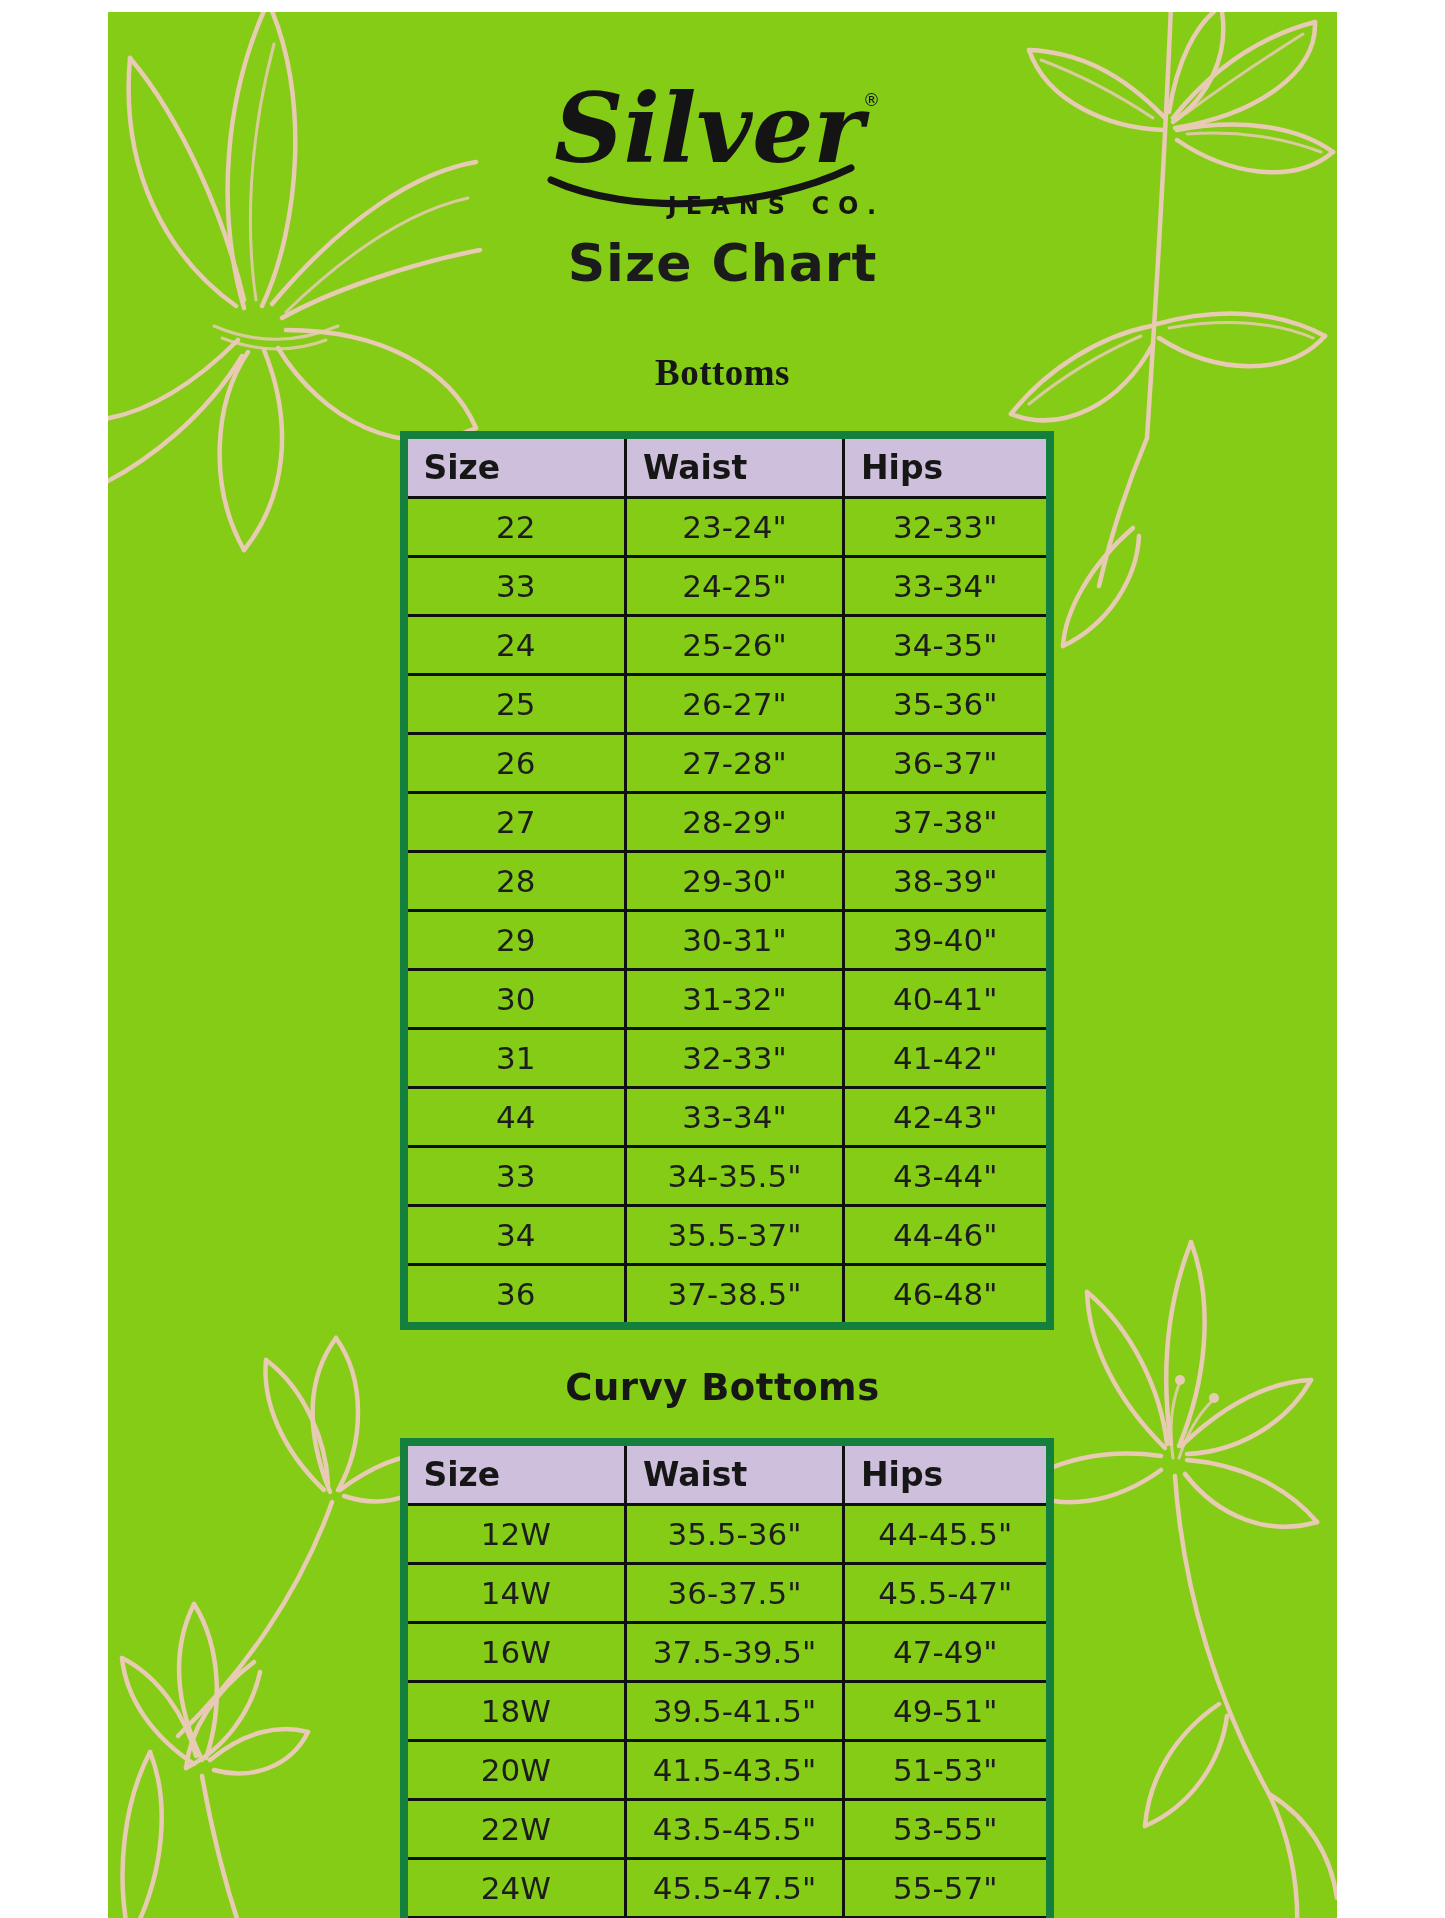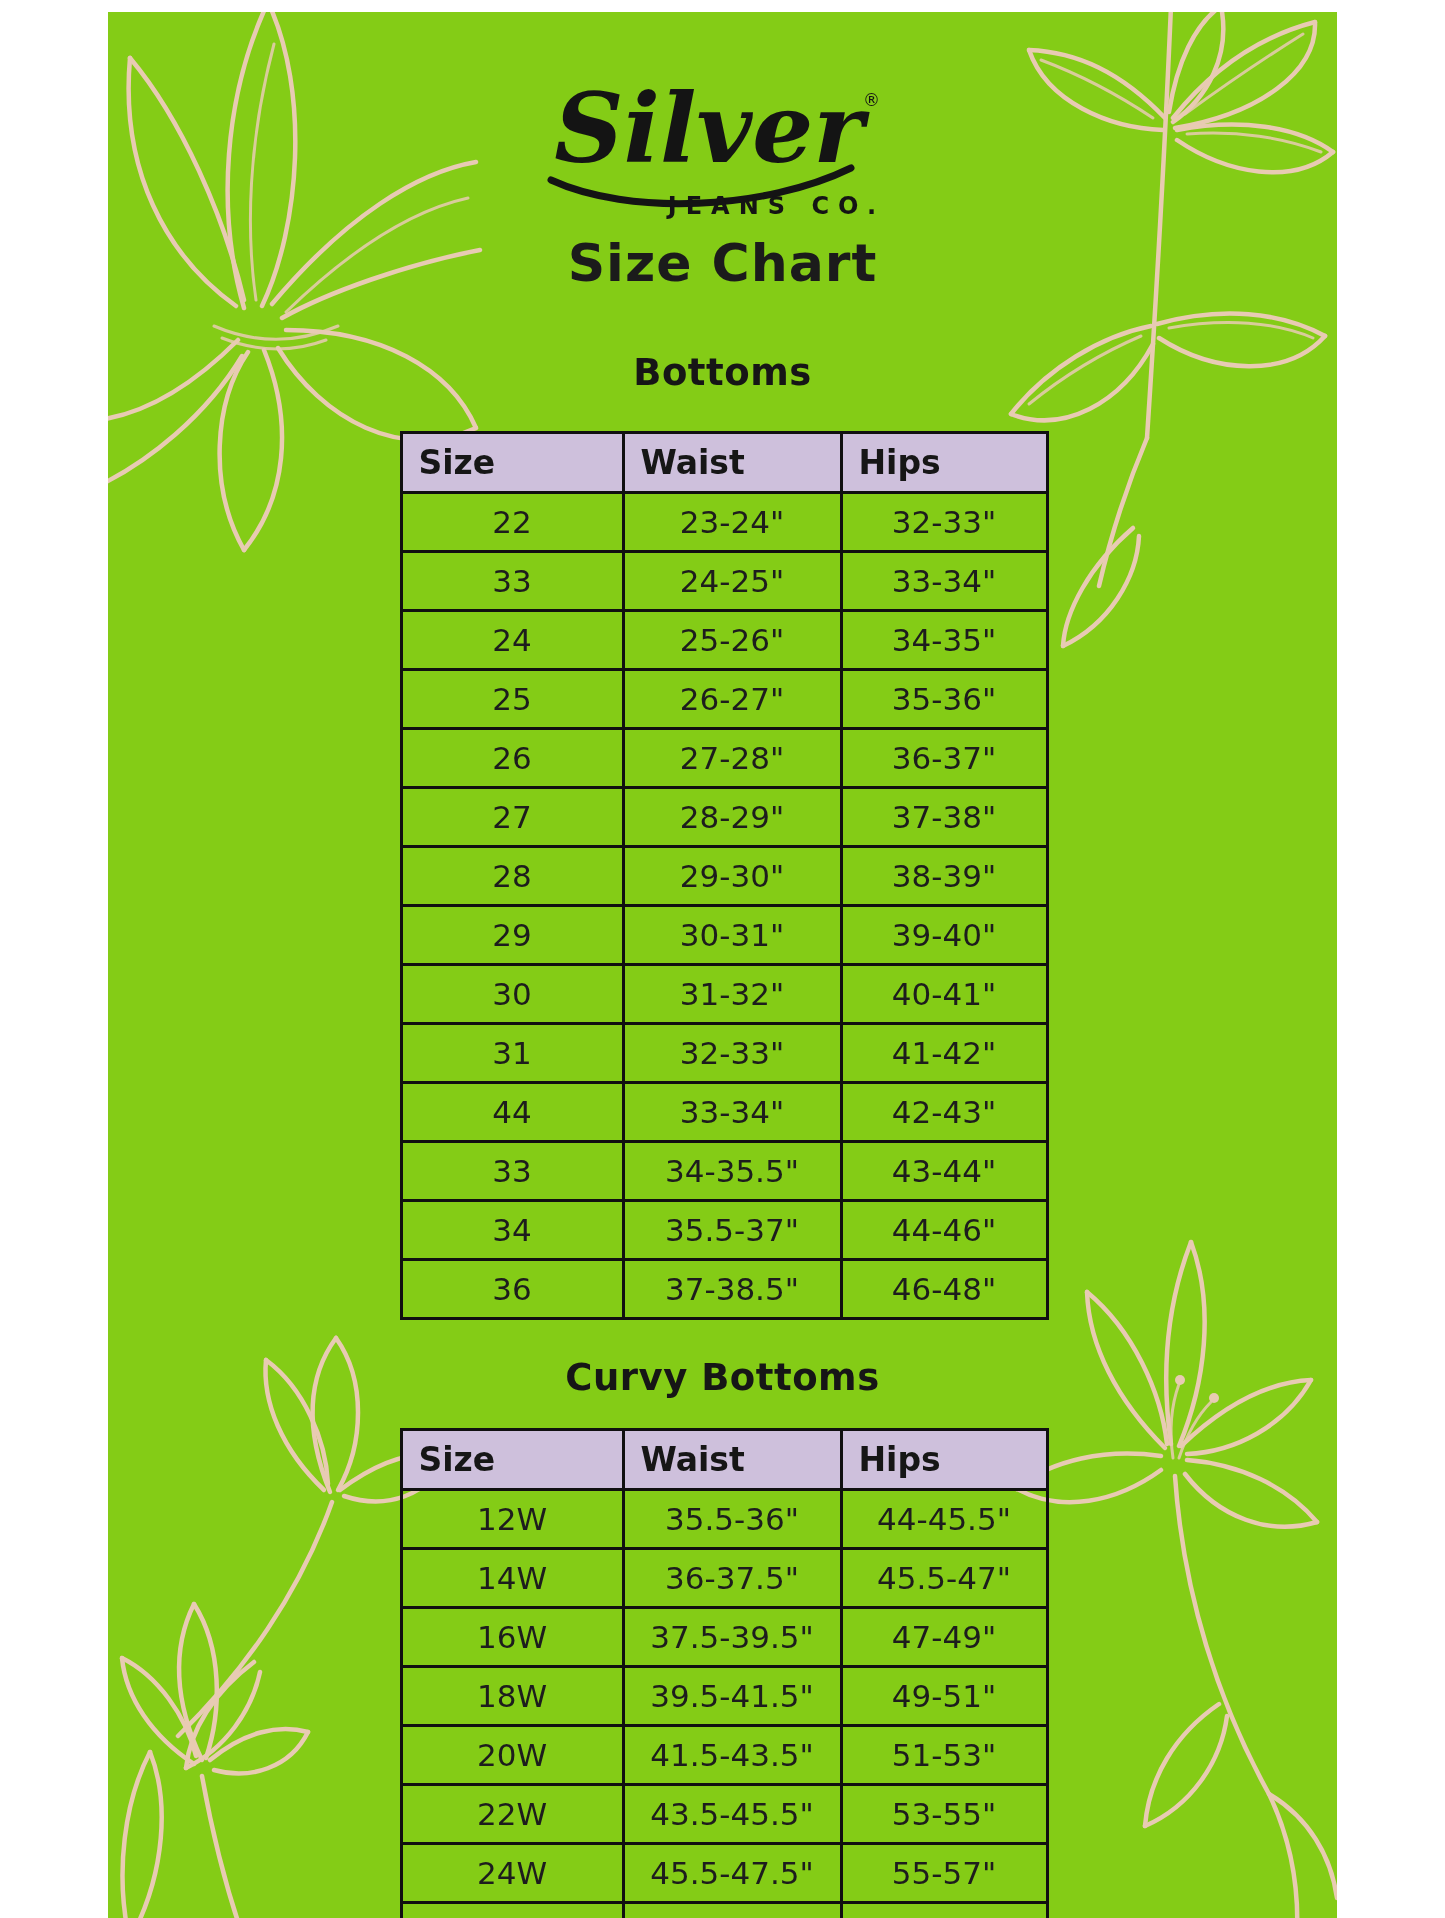--- a/index.html
+++ b/index.html
@@ -40,27 +40,27 @@
   .page-title {
     margin: 6px 0 0 0; text-align: center;
     font-size: 52px; font-weight: 700; line-height: 60px; letter-spacing: 1px;
     color: #1b1b1b;
   }
   .section-heading {
     margin: 0; text-align: center;
     font-size: 37px; font-weight: 700; line-height: 48px; letter-spacing: .5px;
     color: #161616;
   }
-  .heading-bottoms { margin-top: 56px; }
+  .heading-bottoms { margin-top: 56px; font-family: Liberation Serif, serif; }
   .heading-curvy  { margin-top: 34px; }
 
   table.size-table {
     border-collapse: collapse; table-layout: fixed;
     width: 646px; margin-top: 34px;
-    border: 3px solid #15803d;
+    border: 8px solid #15803d;
   }
   table.table-curvy { margin-top: 26px; }
   .size-table th, .size-table td { border: 3px solid #101010; }
   .size-table th {
     background: #cec0dc; height: 57px;
     text-align: left; padding: 0 0 0 16px;
     font-size: 33px; font-weight: 700; color: #161616;
   }
   .size-table td {
     height: 54px; text-align: center; vertical-align: middle;

